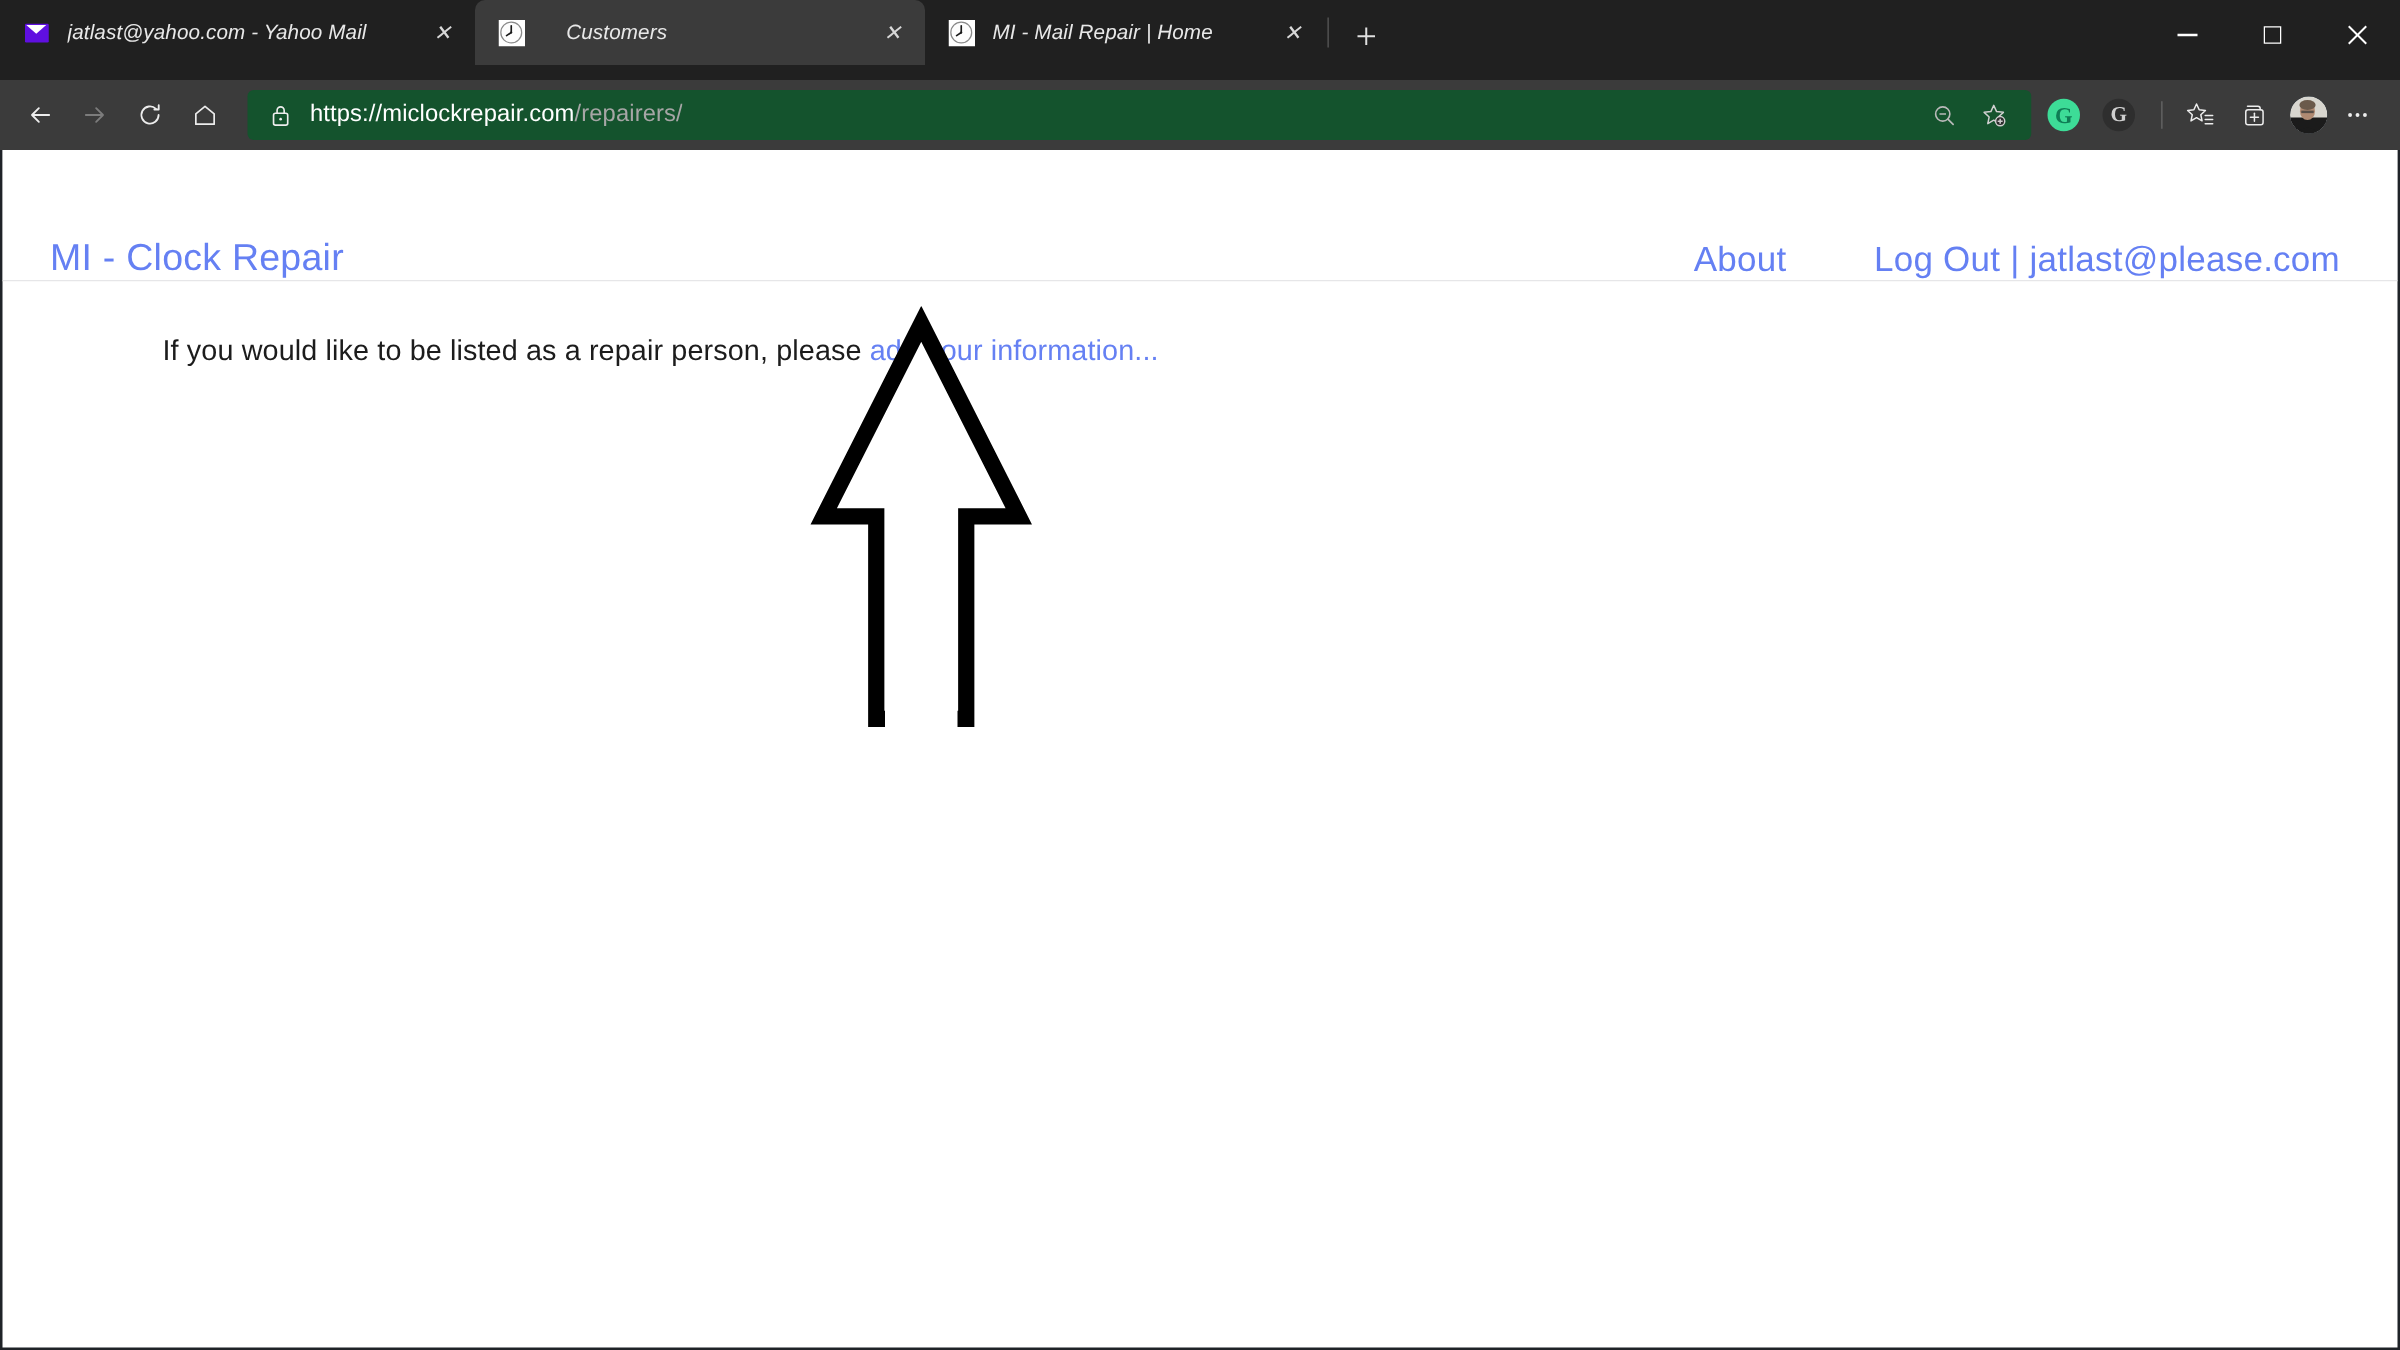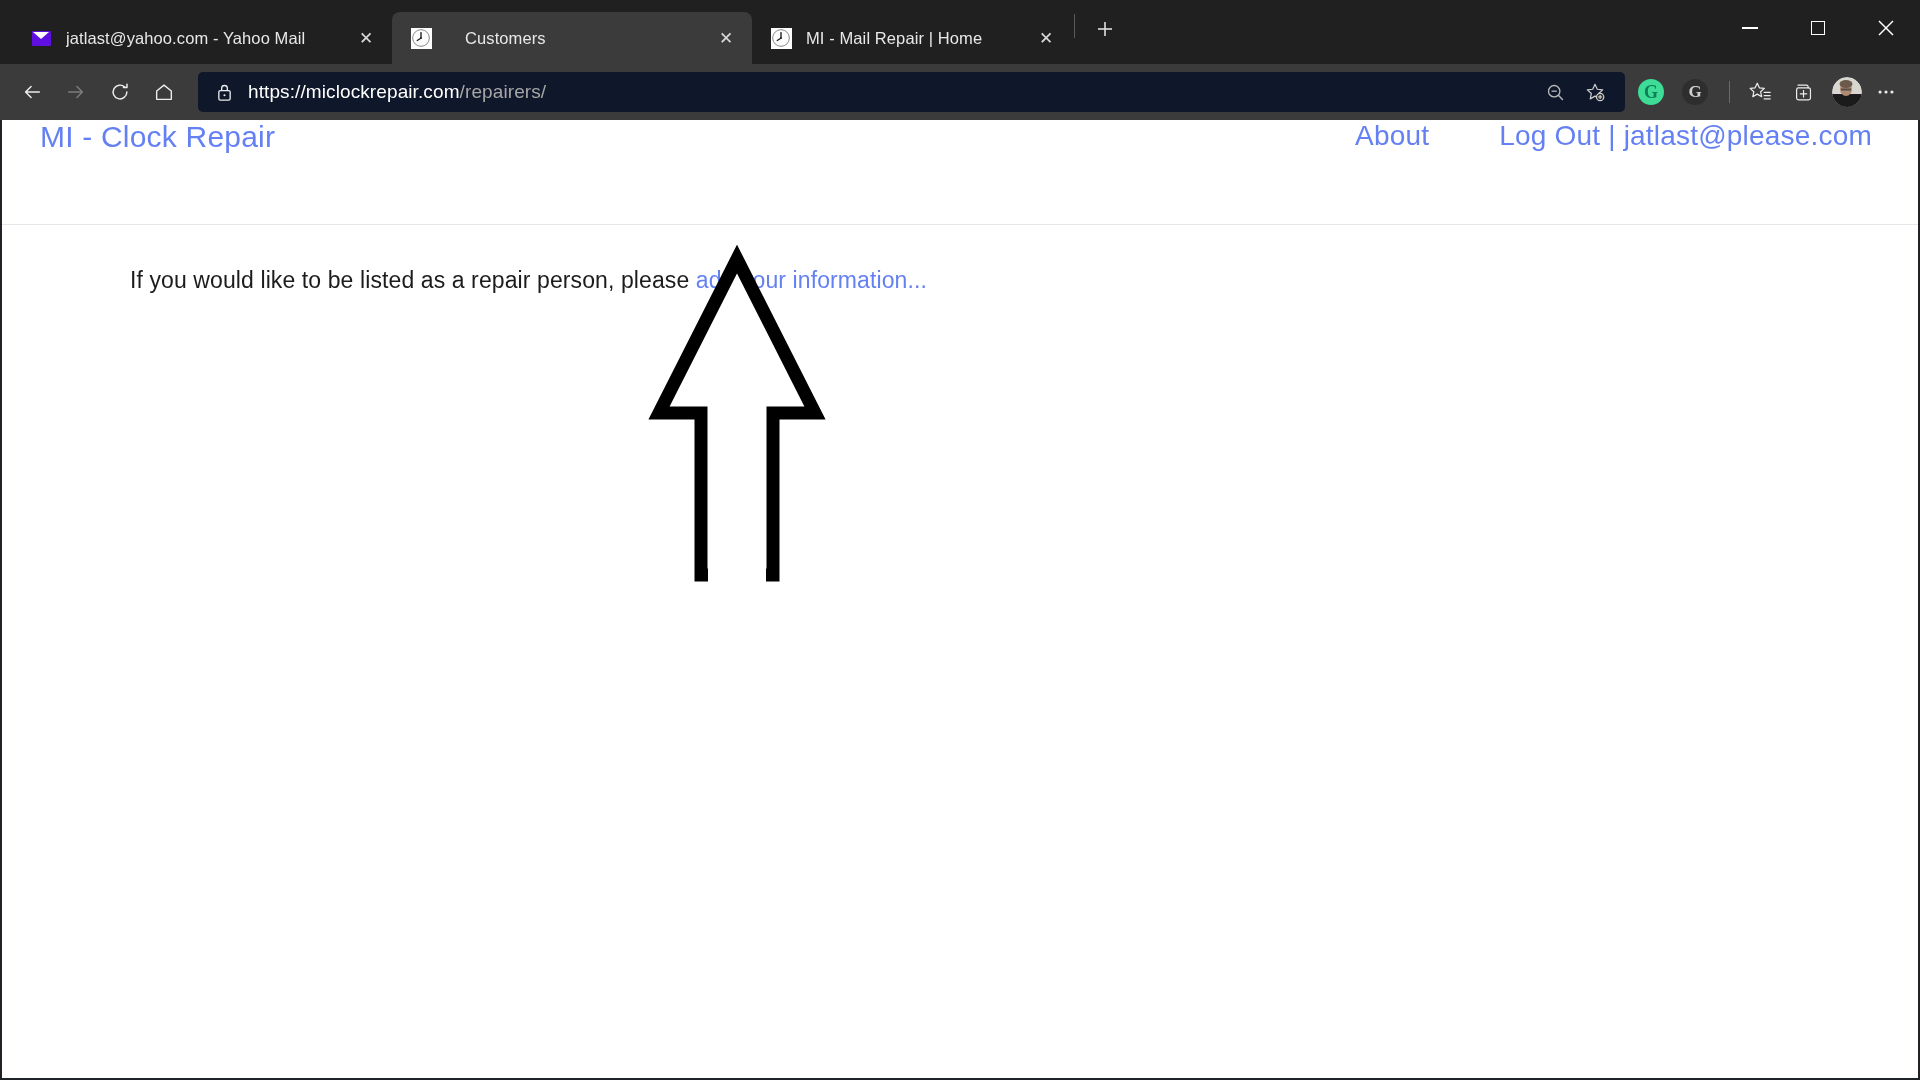--- a/index.html
+++ b/index.html
@@ -21,23 +21,23 @@
   .tabstrip {
     height: 64px;
     background: #202020;
     display: flex;
     align-items: flex-end;
     position: relative;
     flex: 0 0 64px;
   }
   .tabs {
     display: flex;
-    align-items: flex-end;
     height: 64px;
-    padding-left: 12px;
+    padding-left: 0;
+    font-style: italic;
   }
   .tab {
     height: 52px;
     width: 372px;
     display: flex;
     align-items: center;
     padding: 0 12px 0 18px;
     border-radius: 8px 8px 0 0;
     position: relative;
     cursor: default;
@@ -137,21 +137,21 @@
     border-radius: 4px;
     color: #e6e6e6;
     flex: 0 0 40px;
   }
   .tbtn.disabled { color: #7c7c7c; }
 
   .omnibox {
     flex: 1 1 auto;
     height: 40px;
     margin: 0 6px 0 10px;
-    background: #0f172a;
+    background: #14532d;
     border-radius: 5px;
     display: flex;
     align-items: center;
     padding: 0 10px 0 14px;
     min-width: 0;
   }
   .omnibox .lock { flex: 0 0 24px; display:flex; align-items:center; justify-content:center; color:#e6e6e6; margin-right: 12px;}
   .urltext {
     font-size: 19px;
     color: #ffffff;
@@ -195,21 +195,21 @@
     border-right: 2px solid #1f2328;
     border-bottom: 2px solid #1f2328;
     position: relative;
     overflow: hidden;
   }
 
   .site-header {
     height: 105px;
     border-bottom: 1px solid #e6e6e8;
     display: flex;
-    align-items: flex-start;
+    align-items: flex-end;
     padding: 0 46px 0 38px;
     background: #ffffff;
   }
   .brand {
     font-size: 30px;
     color: #6580f3;
     letter-spacing: .2px;
     font-weight: 400;
   }
   .site-nav {

